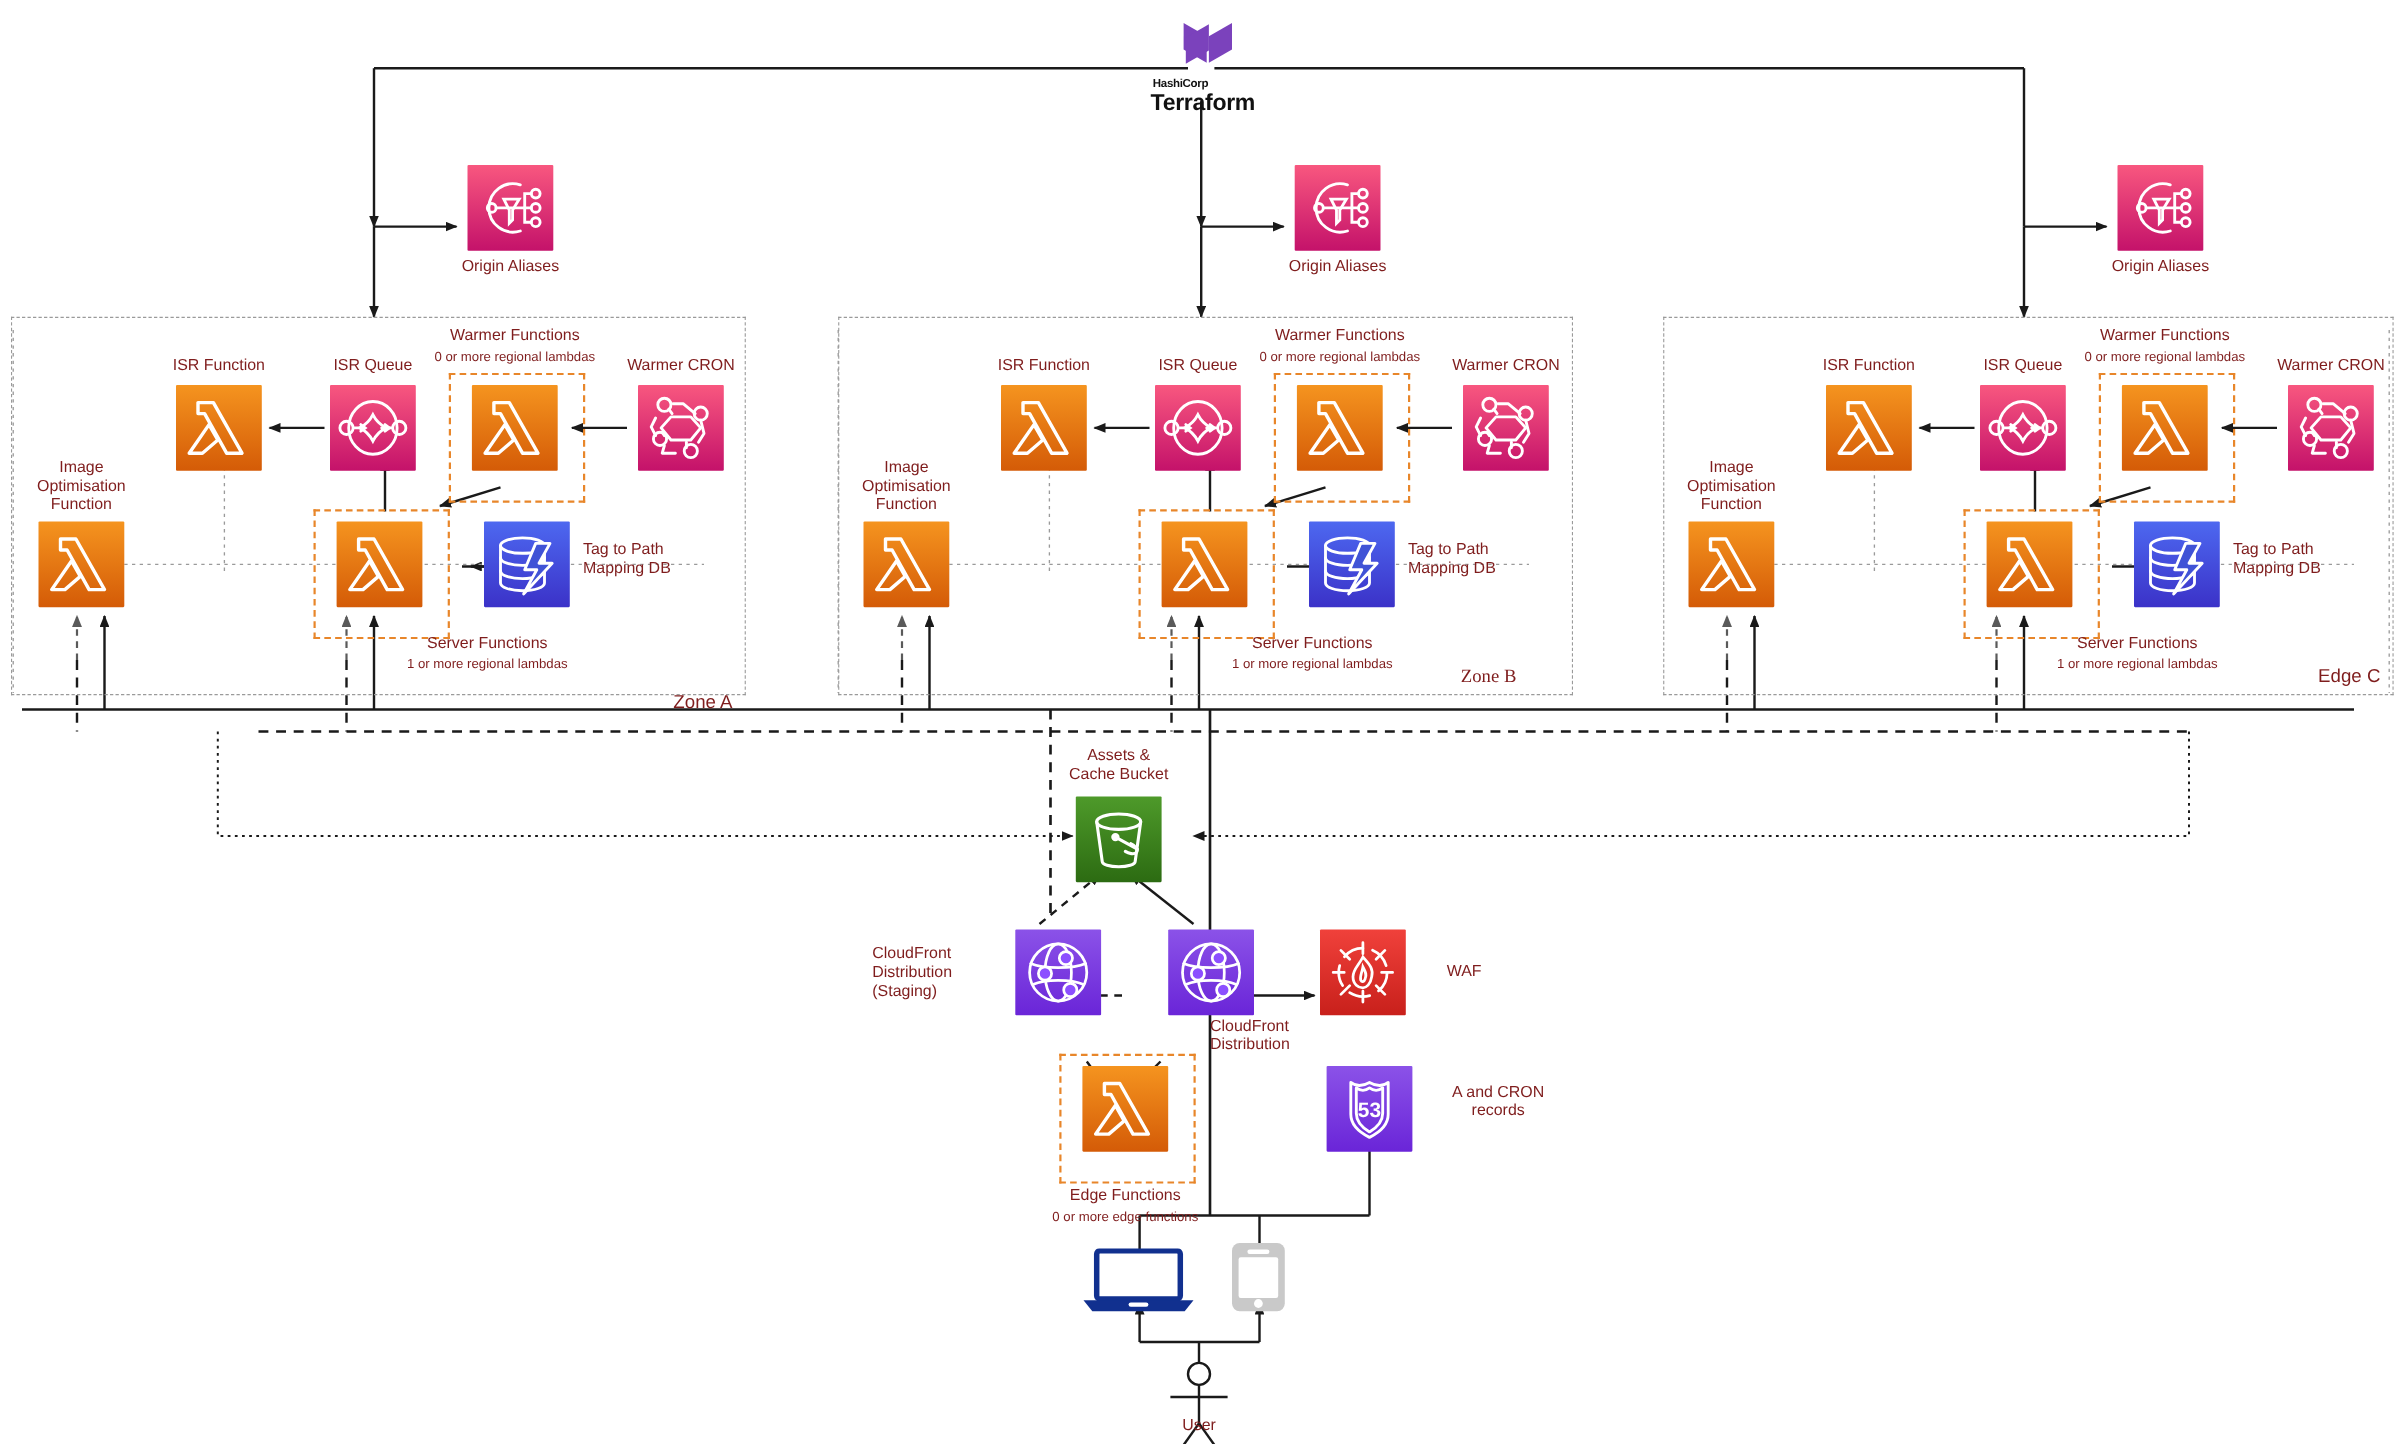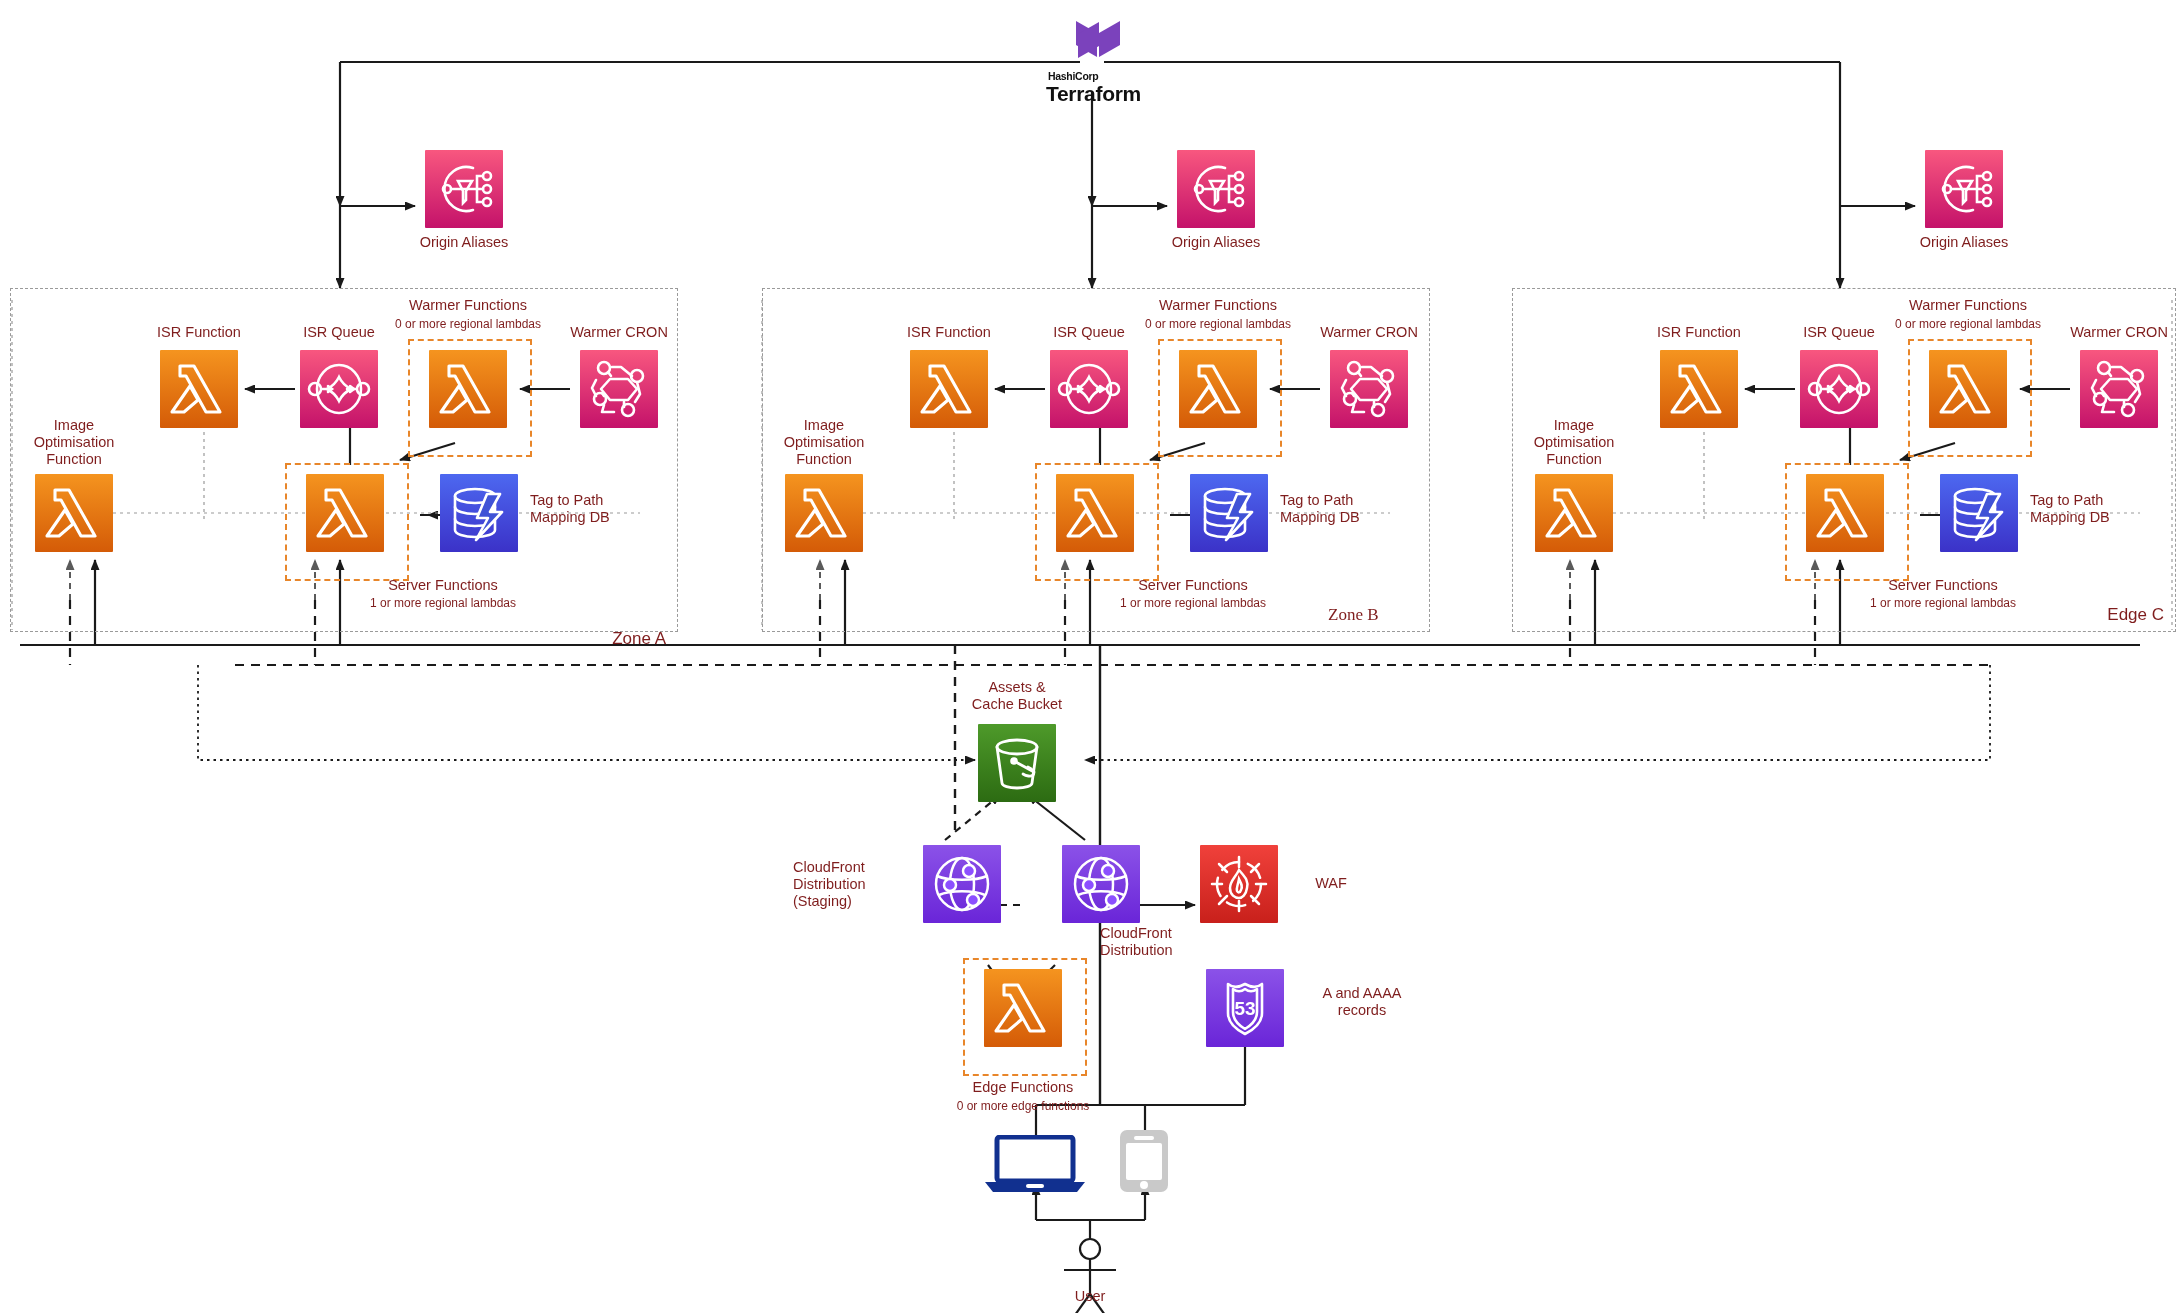--- a/index.html
+++ b/index.html
@@ -724,21 +724,21 @@
   <div class="node" style="left:1206px;top:969px;">
     <div class="tile g-purple">
       <svg viewBox="0 0 78 78">
         <g fill="none" stroke="#fff" stroke-width="2.6" stroke-linejoin="round">
           <path d="M22,15 C27,19 32,19 39,15 C46,19 51,19 56,15 L56,44 C56,54 47,61 39,65 C31,61 22,54 22,44 z"></path>
           <path d="M27,20 C31,23 35,23 39,20 C43,23 47,23 51,20 L51,43 C51,51 44,57 39,60 C34,57 27,51 27,43 z"></path>
         </g>
         <text x="39" y="46" text-anchor="middle" fill="#fff" font-family="'Liberation Sans',sans-serif" font-size="19" font-weight="bold">53</text>
       </svg>
     </div>
-    <div class="lbl" style="left:86px;top:16px;width:140px;">A and AAAA
+    <div class="lbl" style="left:86px;top:16px;width:140px;">A and CRON
 records</div>
   </div>
 
   <div class="node" style="left:980px;top:1135px;">
     <svg width="110" height="58" viewBox="0 0 110 58">
       <rect x="17" y="2" width="76" height="44" rx="3" fill="#ffffff" stroke="#11308F" stroke-width="5"></rect>
       <path d="M5,47 L105,47 L97,57 L13,57 z" fill="#11308F"></path>
       <rect x="46" y="49" width="18" height="4" rx="2" fill="#ffffff"></rect>
     </svg>
   </div>

